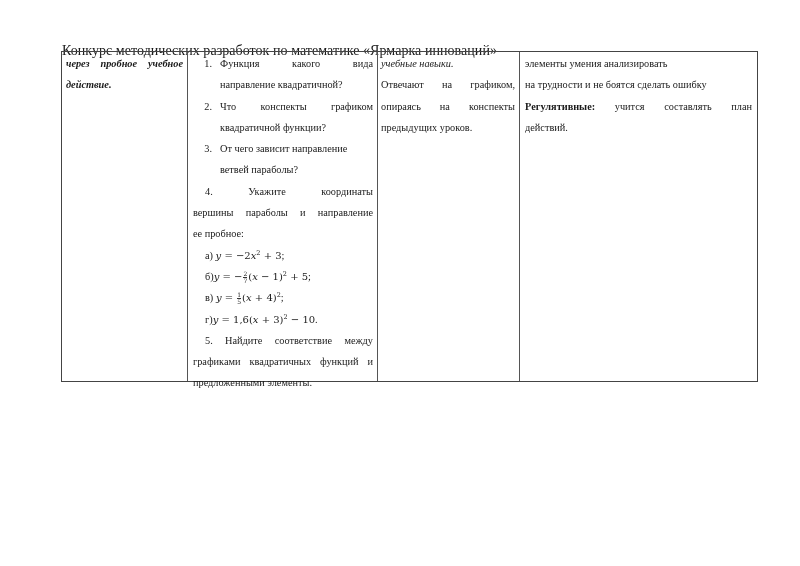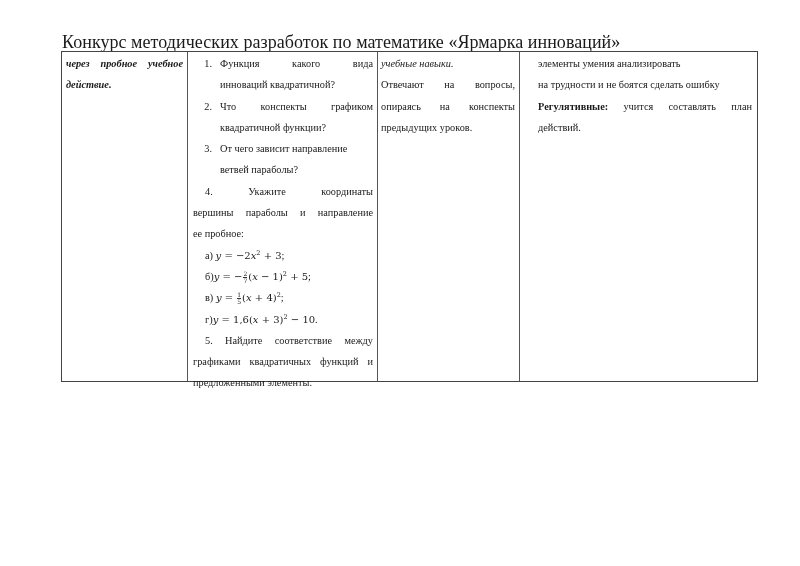--- a/index.html
+++ b/index.html
@@ -11,22 +11,22 @@
       width: 800px;
       height: 566px;
       position: relative;
       overflow: hidden;
       font-family: "Liberation Serif", "DejaVu Serif", serif;
       color: #1a1a1a;
     }
     .header {
       position: absolute;
       left: 62px;
-      top: 32px;
-      font-size: 18px;
+      top: 43px;
+      font-size: 14px;
       white-space: nowrap;
       letter-spacing: 0.05px;
     }
     .tbl {
       position: absolute;
       left: 61px;
       top: 51px;
       width: 697px;
       height: 331px;
       border: 1.4px solid #444;
@@ -40,21 +40,21 @@
       box-sizing: border-box;
       font-size: 10.3px;
       line-height: 21.3px;
     }
     .col + .col {
       border-left: 1.1px solid #555;
     }
     .c1 { width: 125px; padding: 1px 4px 0 4px; }
     .c2 { width: 190px; padding: 1px 4px 0 5px; }
     .c3 { width: 142px; padding: 1px 4px 0 3px; }
-    .c4 { flex: 1; padding: 1px 5px 0 18px; }
+    .c4 { flex: 1; padding: 1px 5px 0 5px; }
     .bi { font-weight: bold; font-style: italic; }
     .it { font-style: italic; }
     .b { font-weight: bold; }
     .just {
       text-align: justify;
       text-align-last: justify;
     }
     .line { display: block; white-space: nowrap; }
     .li {
       display: flex;
@@ -96,21 +96,21 @@
   <div class="col c1">
     <span class="line just bi">через пробное учебное</span>
     <span class="line bi">действие.</span>
   </div>
 
   <div class="col c2">
     <div class="li">
       <span class="num">1.</span>
       <span class="txt">
         <span class="line just">Функция какого вида</span>
-        <span class="line">инноваций квадратичной?</span>
+        <span class="line">направление квадратичной?</span>
       </span>
     </div>
     <div class="li">
       <span class="num">2.</span>
       <span class="txt">
         <span class="line just">Что конспекты графиком</span>
         <span class="line">квадратичной функции?</span>
       </span>
     </div>
     <div class="li">
@@ -141,21 +141,21 @@
     </div>
     <div>
       <span class="line just indent2">5. Найдите соответствие между</span>
       <span class="line just">графиками квадратичных функций и</span>
       <span class="line">предложенными элементы.</span>
     </div>
   </div>
 
   <div class="col c3">
     <span class="line it">учебные навыки.</span>
-    <span class="line just">Отвечают на вопросы,</span>
+    <span class="line just">Отвечают на графиком,</span>
     <span class="line just">опираясь на конспекты</span>
     <span class="line">предыдущих уроков.</span>
   </div>
 
   <div class="col c4">
     <span class="line">элементы умения анализировать</span>
     <span class="line">на трудности и не боятся сделать ошибку</span>
     <span class="line just"><span class="b">Регулятивные:</span><span> учится составлять план</span></span>
     <span class="line">действий.</span>
   </div>

